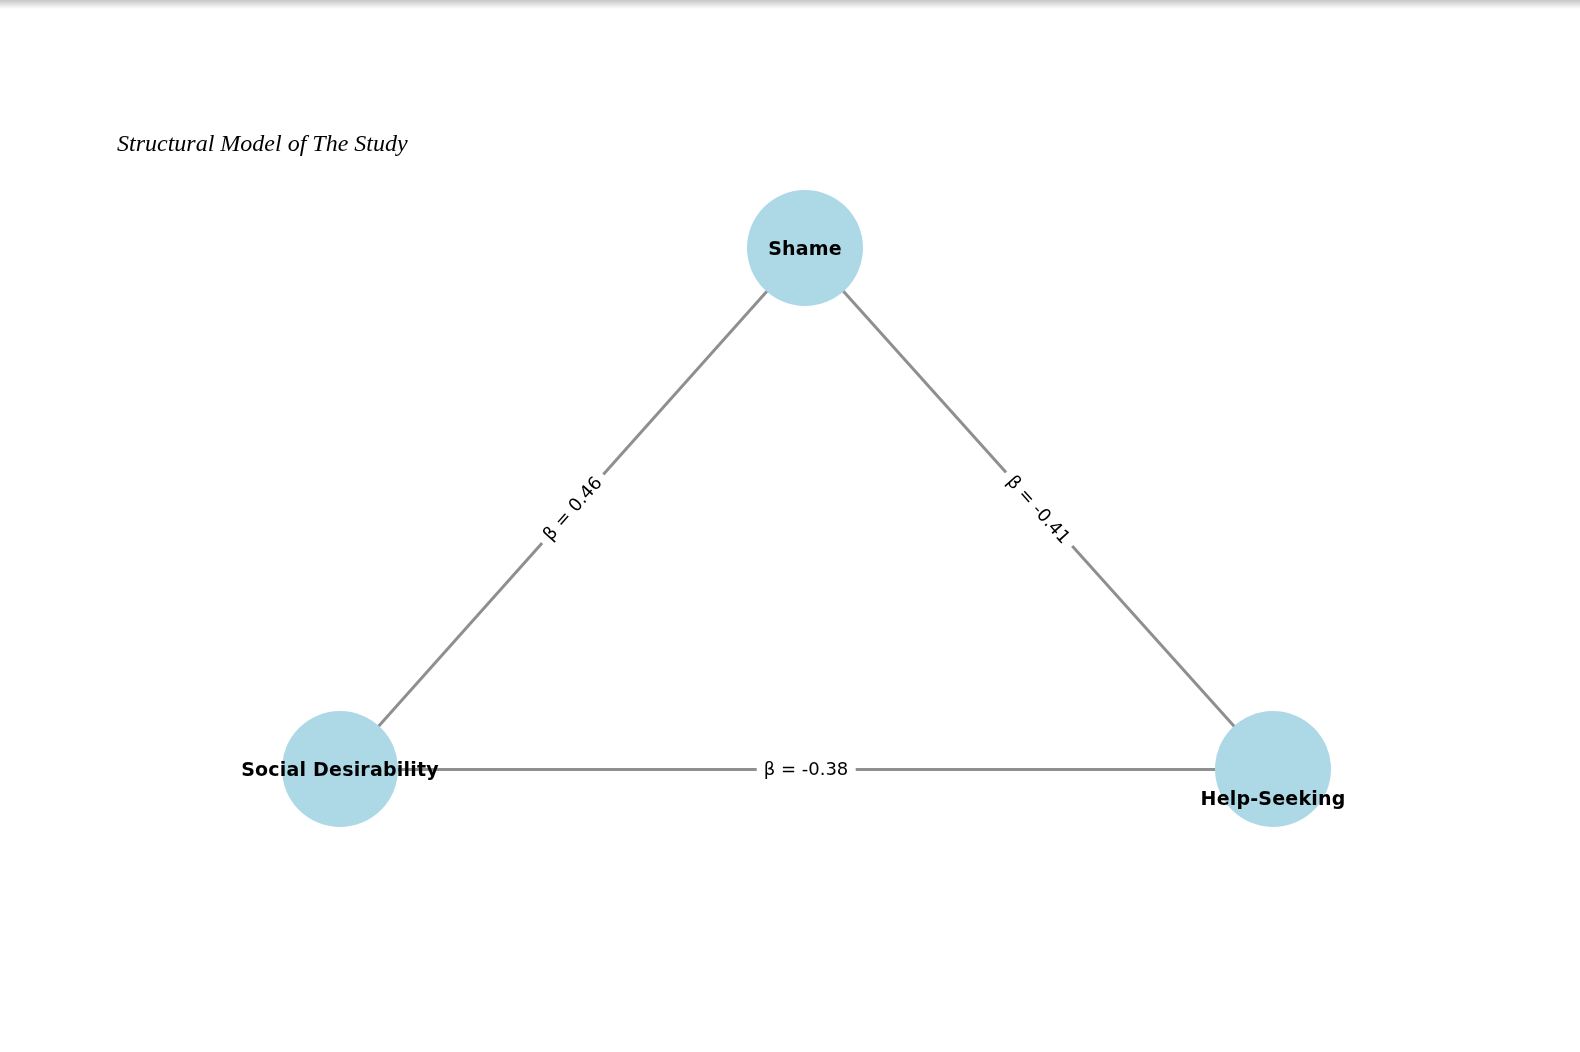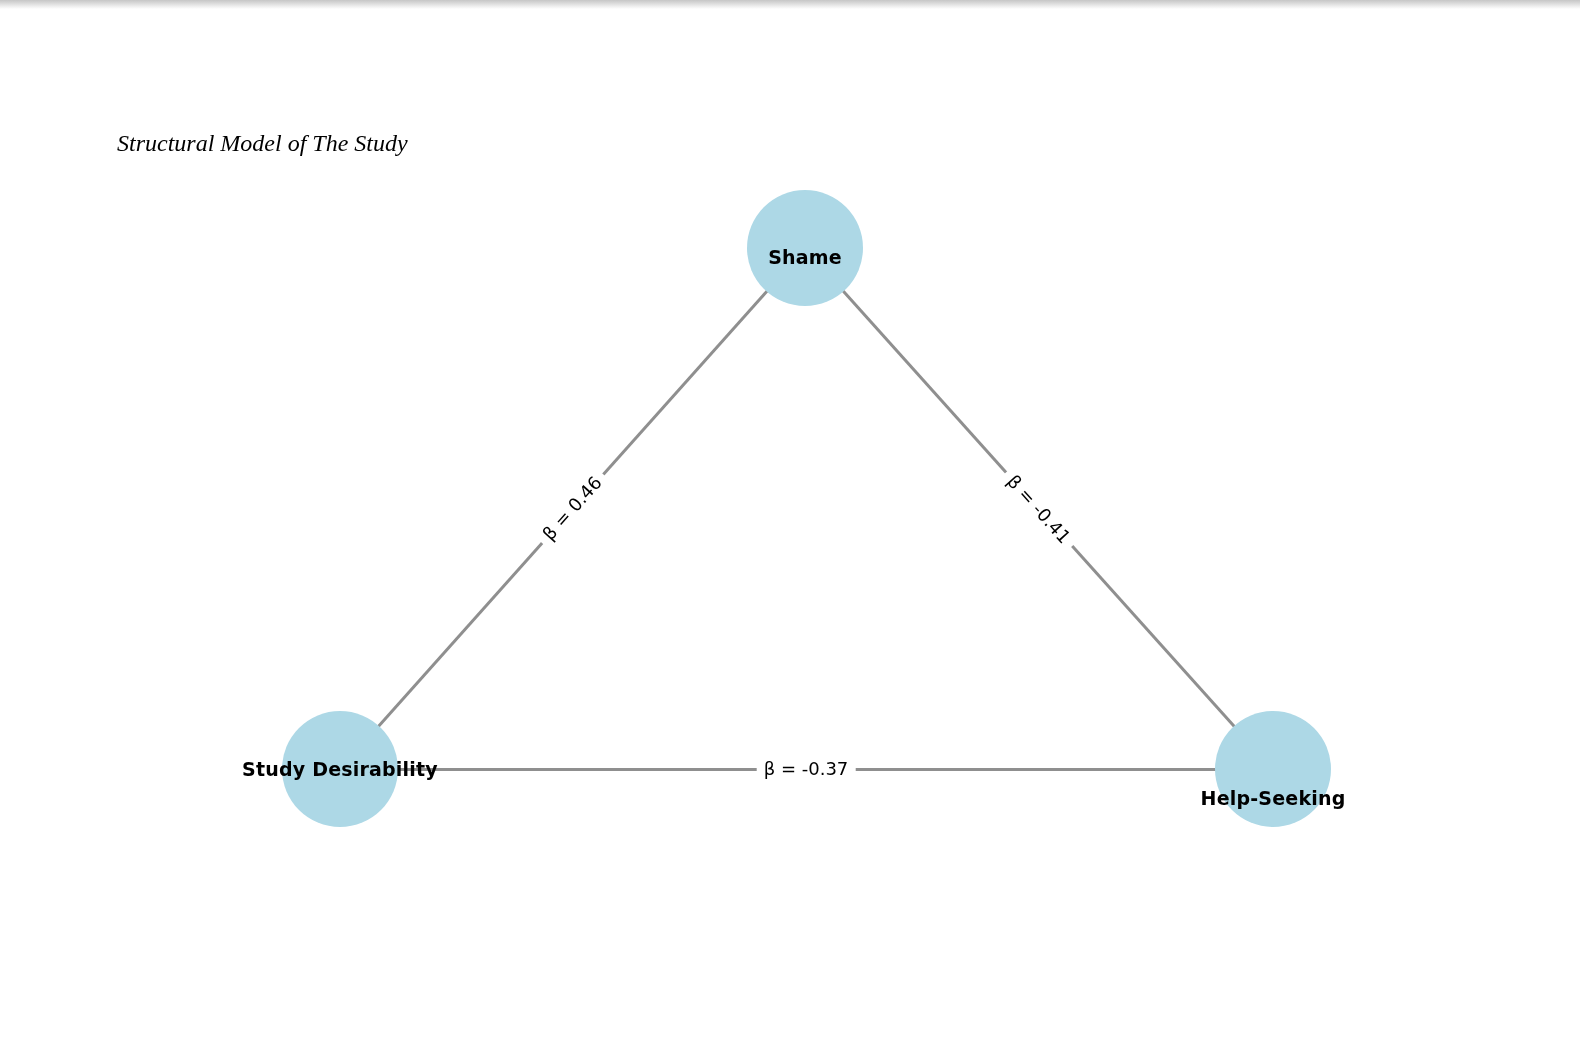--- a/index.html
+++ b/index.html
@@ -47,21 +47,21 @@
   .node-shame{left:747px;top:190px;}
   .node-sd{left:282px;top:711px;}
   .node-hs{left:1215px;top:711px;}
   .node-label{
     position:absolute;
     transform:translate(-50%,-50%);
     font-weight:bold;font-size:19px;color:var(--label-color);
     white-space:nowrap;letter-spacing:0.2px;
     z-index:4;
   }
-  .node-label-shame{left:805px;top:248px;margin-top:9px;}
+  .node-label-shame{left:805px;top:248px;}
   .node-label-sd{left:340px;top:769px;}
   .node-label-hs{left:1273px;top:798px;}
   .edge-label{
     position:absolute;
     font-size:18px;color:var(--label-color);
     background:#ffffff;
     padding:3px 7px;border-radius:4px;
     white-space:nowrap;
     z-index:3;
   }
@@ -81,19 +81,19 @@
   <div class="edge edge-sd-shame"></div>
   <div class="edge edge-shame-hs"></div>
   <div class="edge edge-sd-hs"></div>
 
   <div class="node node-shame"></div>
   <div class="node node-sd"></div>
   <div class="node node-hs"></div>
 
   <div class="edge-label edge-label-1">β = 0.46</div>
   <div class="edge-label edge-label-2">β = -0.41</div>
-  <div class="edge-label edge-label-3">β = -0.37</div>
+  <div class="edge-label edge-label-3">β = -0.38</div>
 
   <div class="node-label node-label-shame">Shame</div>
-  <div class="node-label node-label-sd">Study Desirability</div>
+  <div class="node-label node-label-sd">Social Desirability</div>
   <div class="node-label node-label-hs">Help-Seeking</div>
 
 </div>
 
 </body></html>

